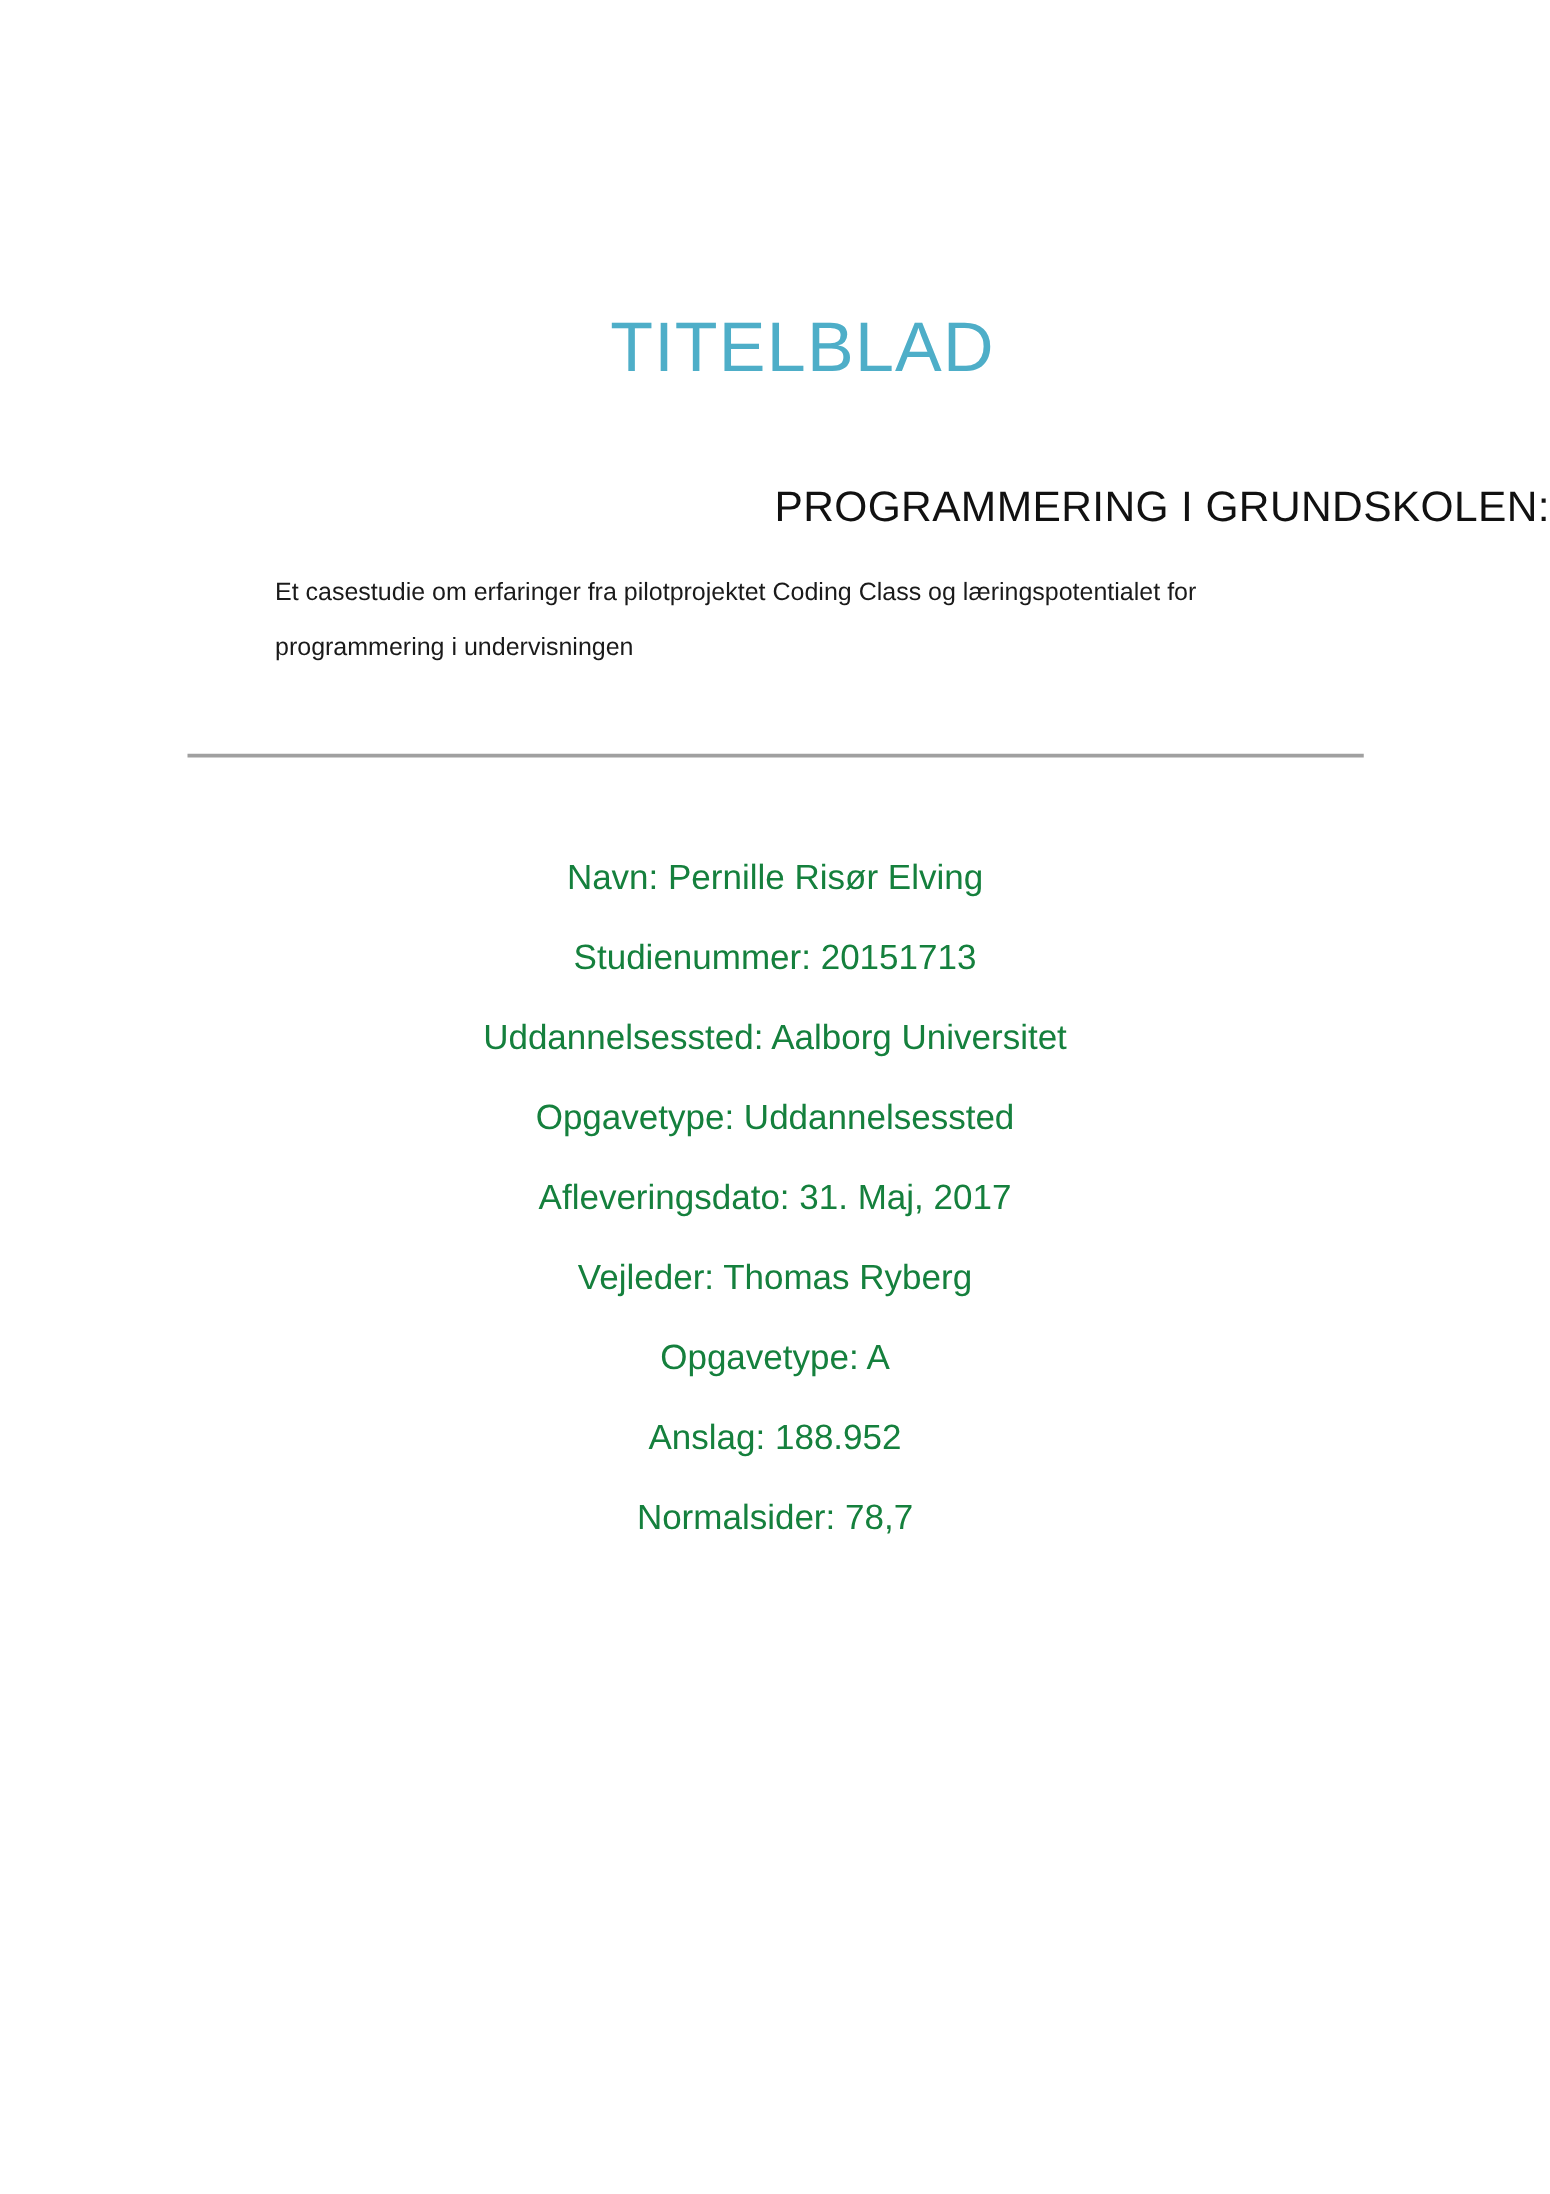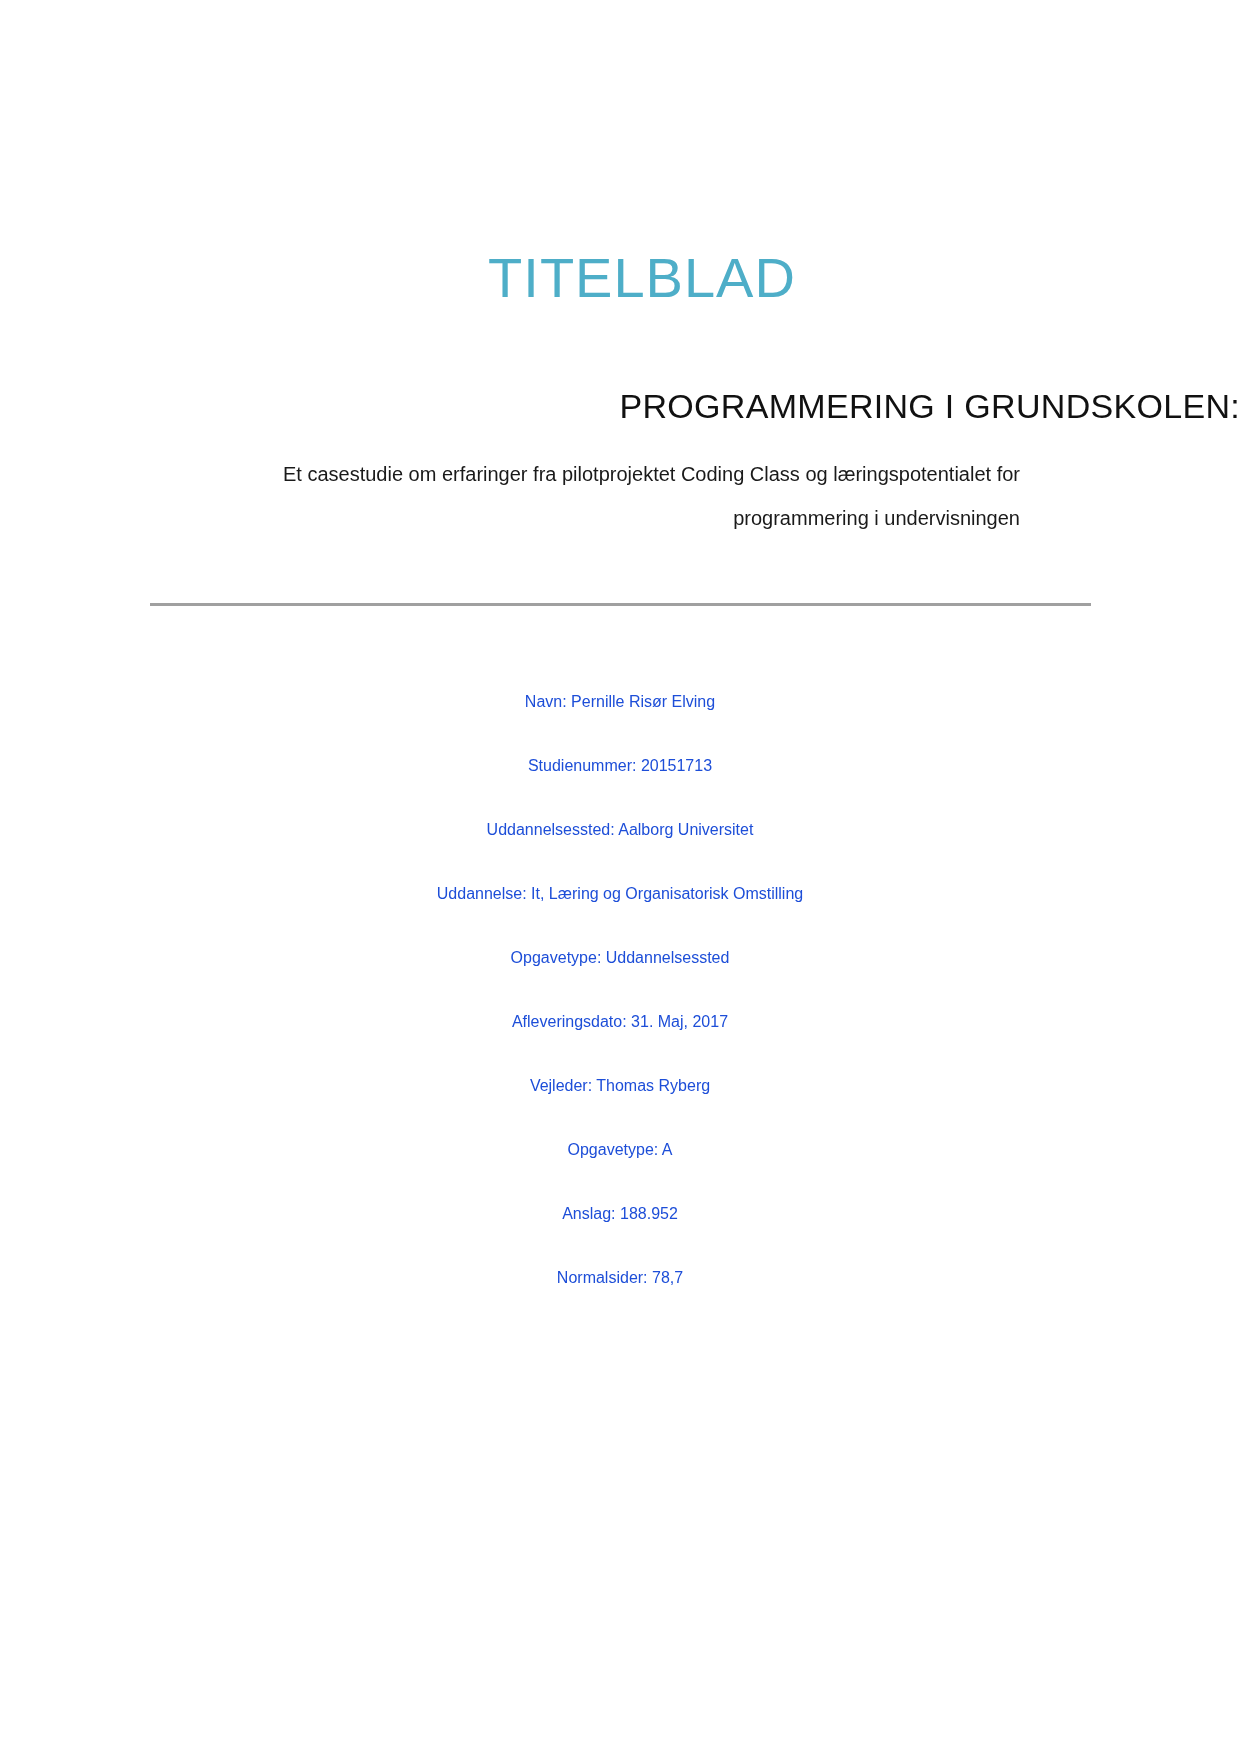--- a/index.html
+++ b/index.html
@@ -39,60 +39,59 @@
       text-align: right;
       font-size: 34px;
       color: #111111;
       line-height: 44px;
       letter-spacing: 0.3px;
     }
     .subtitle {
       position: absolute;
       top: 452px;
       left: 220px; right: 220px;
-      text-align: right;
+      text-align: left;
       font-size: 20px;
       line-height: 44px;
       color: #1a1a1a;
     }
     .rule {
       position: absolute;
       top: 603px;
       left: 150px;
       width: 941px;
       height: 3px;
       background: #a0a0a0;
     }
     .meta {
       position: absolute;
       top: 670px;
       left: 0; right: 0;
       text-align: center;
     }
     .meta-line {
-      font-size: 16px;
+      font-size: 28px;
       line-height: 64px;
       height: 64px;
-      color: #1d4ed8;
+      color: #15803d;
     }
   </style>
 </head>
 <body>
 
 <div class="page">
   <h1 class="title">TITELBLAD</h1>
   <div class="heading">PROGRAMMERING I GRUNDSKOLEN:</div>
   <div class="subtitle">Et casestudie om erfaringer fra pilotprojektet Coding Class og læringspotentialet for programmering i undervisningen</div>
   <div class="rule"></div>
 
   <div class="meta">
     <div class="meta-line">Navn: Pernille Risør Elving</div>
     <div class="meta-line">Studienummer: 20151713</div>
     <div class="meta-line">Uddannelsessted: Aalborg Universitet</div>
-    <div class="meta-line">Uddannelse: It, Læring og Organisatorisk Omstilling</div>
     <div class="meta-line">Opgavetype: Uddannelsessted</div>
     <div class="meta-line">Afleveringsdato: 31. Maj, 2017</div>
     <div class="meta-line">Vejleder: Thomas Ryberg</div>
     <div class="meta-line">Opgavetype: A</div>
     <div class="meta-line">Anslag: 188.952</div>
     <div class="meta-line">Normalsider: 78,7</div>
   </div>
 </div>
 
 </body></html>

